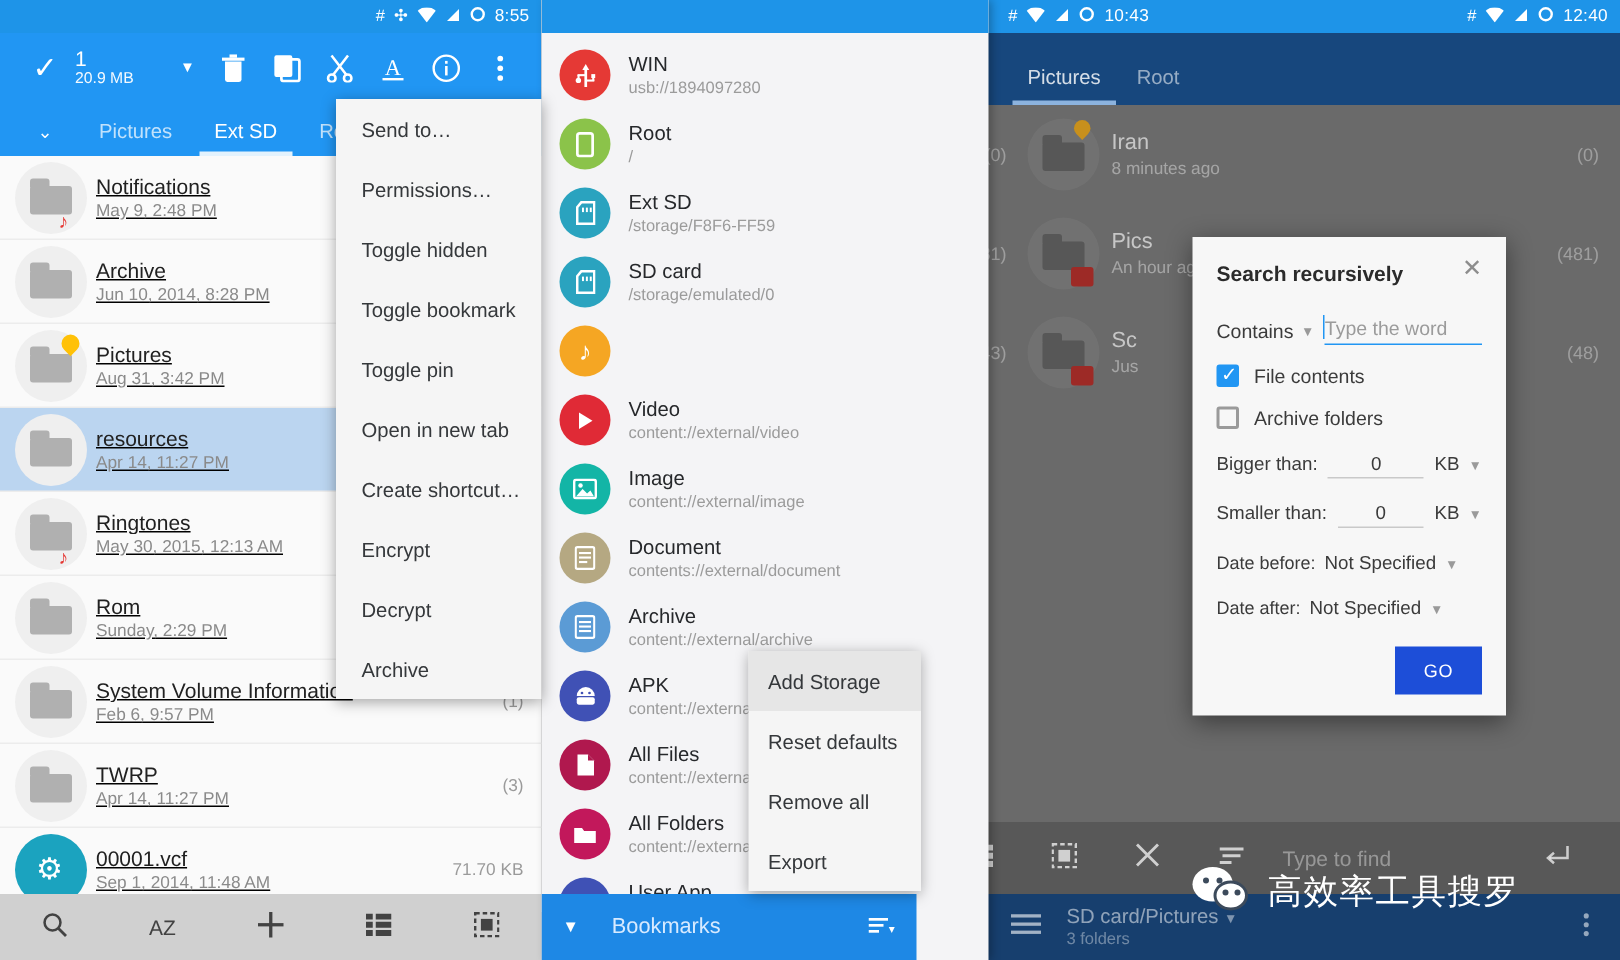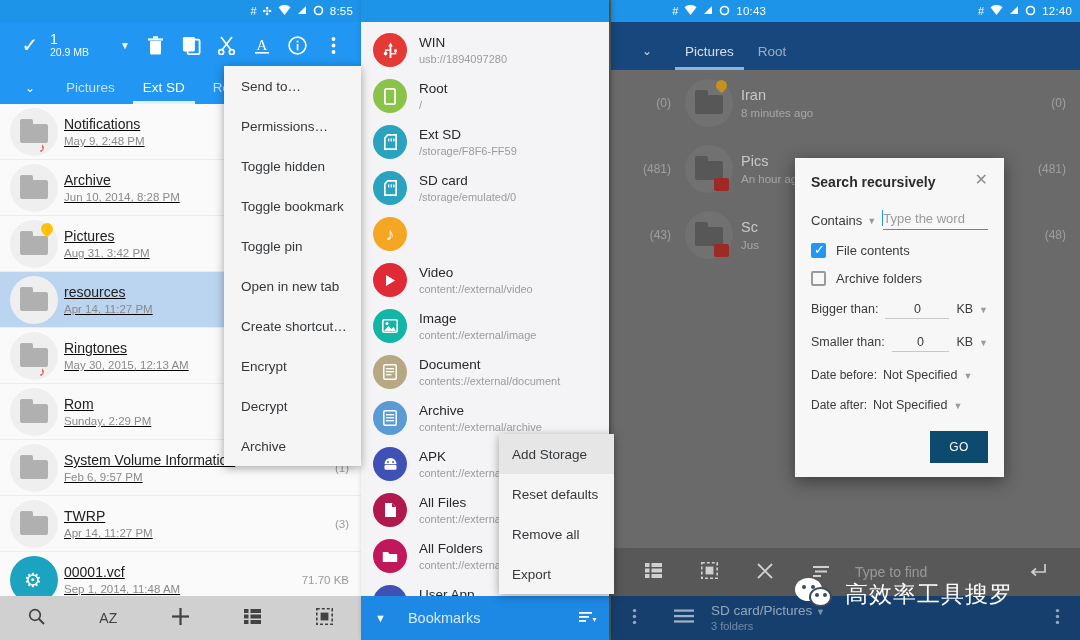--- a/index.html
+++ b/index.html
@@ -47,21 +47,21 @@
   .fmeta { font-size: 11.5px; color: #9a9a9a; margin-left: 8px; flex: none; }
 
   .bottombar1 { position: absolute; left: 0; bottom: 0; width: 361px; height: 44px; background: #d0d0d0; display: flex; align-items: center; }
   .bb-item { flex: 1; text-align: center; color: #424242; font-size: 14px; }
 
   
   .ctxmenu1 { position: absolute; left: 224px; top: 66px; width: 137px; background: #f5f5f5; box-shadow: 0 2px 9px rgba(0,0,0,.35); z-index: 40; }
   .ctxmenu1 .mi { height: 40px; display: flex; align-items: center; padding-left: 17px; font-size: 13.5px; color: #35383b; }
 
   
-  .panel2 { position: absolute; left: 361px; top: 0; width: 248px; height: 640px; background: #f4f4f6; overflow: hidden; z-index: 20; box-shadow: 2px 0 6px rgba(0,0,0,.28); }
+  .panel2 { position: absolute; left: 361px; top: 0; width: 298px; height: 640px; background: #f4f4f6; overflow: hidden; z-index: 20; box-shadow: 2px 0 6px rgba(0,0,0,.28); }
   .p2top { height: 22px; background: #1e94e8; }
   .blist { padding-top: 5px; }
   .brow { height: 46px; display: flex; align-items: center; padding-left: 12px; }
   .bic { width: 34px; height: 34px; border-radius: 50%; flex: none; margin-right: 12px; position: relative; color: #fff; }
   .bic .g { position: absolute; left: 0; top: 0; width: 34px; height: 34px; display: flex; align-items: center; justify-content: center; font-size: 17px; line-height: 1; }
   .btext { min-width: 0; }
   .bname { font-size: 13.5px; color: #26282b; line-height: 1.15; }
   .bpath { font-size: 11px; color: #9b9b9b; margin-top: 2px; white-space: nowrap; }
   .p2bottom { position: absolute; left: 0; bottom: 0; width: 250px; height: 44px; background: #1e88e5; display: flex; align-items: center; padding: 0 14px; }
   .p2b-caret { color: #fff; font-size: 11px; margin-right: 22px; }
@@ -122,21 +122,21 @@
   .cblabel { font-size: 13px; color: #3b3b3b; }
   .szrow { display: flex; align-items: baseline; margin-top: 16px; }
   .szlabel { font-size: 12.5px; color: #3b3b3b; }
   .szval { flex: 1; text-align: center; font-size: 12.5px; color: #3b3b3b; border-bottom: 1px solid #c9c9c9; margin: 0 7px; padding-bottom: 2px; }
   .szunit { font-size: 12.5px; color: #3b3b3b; }
   .szcaret { font-size: 9px; color: #9a9a9a; margin-left: 6px; }
   .dtrow { display: flex; align-items: baseline; margin-top: 16px; }
   .dtlabel { font-size: 12px; color: #3b3b3b; margin-right: 6px; }
   .dtval { font-size: 12.5px; color: #3b3b3b; }
   .gorow { display: flex; justify-content: flex-end; margin-top: 19px; }
-  .gobtn { background: #0c4a6e; color: #fff; font-size: 12px; padding: 9px 19px; letter-spacing: .6px; }
+  .gobtn { background: #1d4ed8; color: #fff; font-size: 12px; padding: 9px 19px; letter-spacing: .6px; }
 
   
   .wm { position: absolute; left: 795px; top: 578px; display: flex; align-items: center; z-index: 70; }
   .wm-logo { position: relative; width: 42px; height: 32px; margin-right: 8px; }
   .wm-b1 { position: absolute; left: 0; top: 0; width: 27px; height: 23px; background: #fff; border-radius: 50%; }
   .wm-b2 { position: absolute; left: 14px; top: 9px; width: 23px; height: 20px; background: #fff; border-radius: 50%; border: 2px solid #3c4a5b; }
   .wm-d { position: absolute; background: #3c4a5b; border-radius: 50%; width: 4px; height: 4px; }
   .wm-text { color: #fff; font-size: 23px; letter-spacing: 1px; }
 </style>
 </head>

